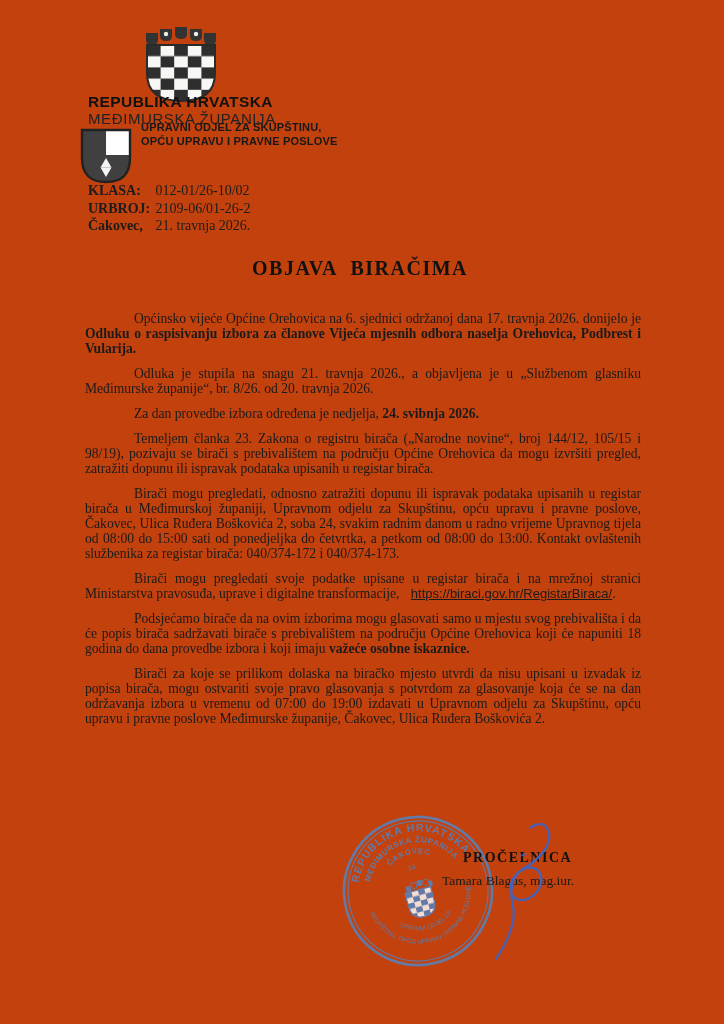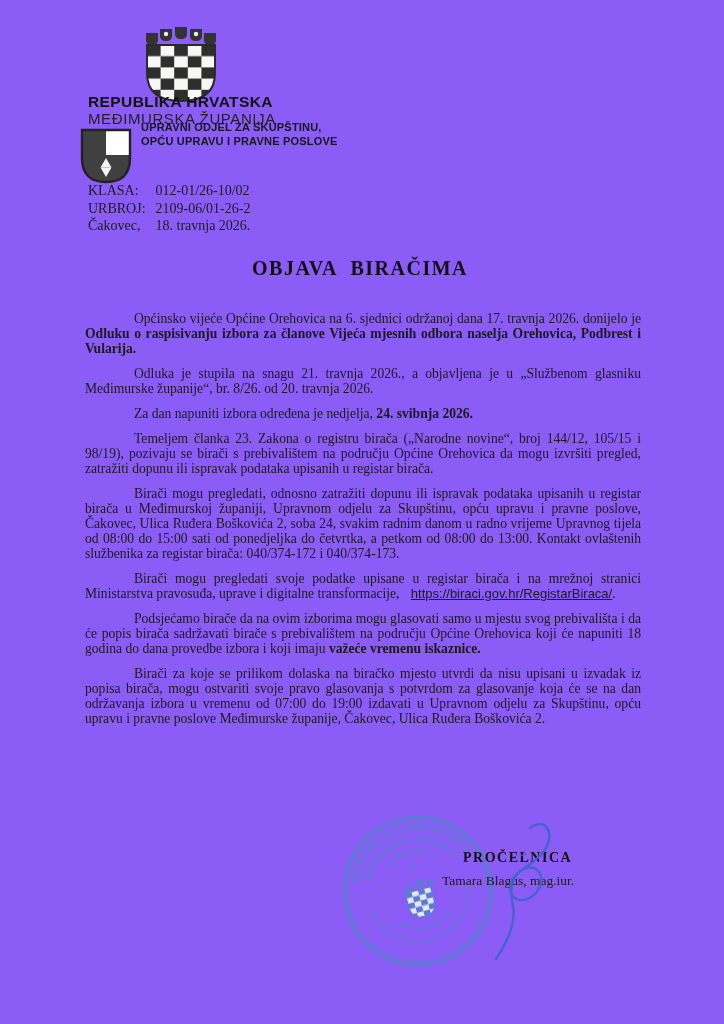--- a/index.html
+++ b/index.html
@@ -1,40 +1,40 @@
 <!DOCTYPE html>
 <html><head>
 <meta charset="utf-8">
 <style>
   * { margin:0; padding:0; box-sizing:border-box; }
   html,body { background:#e8e8e8; }
   .page {
     position:relative;
     width:724px; height:1024px;
     margin:0 auto;
-    background:#8b5cf6;
+    background:#c2410c;
     font-family:"Liberation Serif", serif;
     color:#1c1c1c;
     overflow:hidden;
   }
   
   .nat-arms { position:absolute; left:144px; top:25px; width:74px; height:78px; }
   .country  { position:absolute; left:88px; top:93px;
               font-family:"Liberation Sans", sans-serif; font-weight:bold;
               font-size:15.5px; letter-spacing:.4px; color:#111; }
   .county   { position:absolute; left:88px; top:110px;
               font-family:"Liberation Sans", sans-serif;
               font-size:15px; letter-spacing:.6px; color:#222; }
   .county-shield { position:absolute; left:80px; top:128px; width:52px; height:56px; }
   .dept { position:absolute; left:141px; top:120px;
           font-family:Liberation Sans, sans-serif; font-weight:bold;
           font-size:11px; line-height:14px; letter-spacing:.2px; color:#181818; }
   
   .meta { position:absolute; left:88px; top:182px; font-size:14px; line-height:17.5px; }
-  .meta .m-label { display:inline-block; width:64px; }
+  .meta .m-label { display:inline-block; width:64px;font-weight:bold; }
   
   .doc-title { position:absolute; left:0; right:4px; top:257px; text-align:center;
                font-size:20px; font-weight:bold; letter-spacing:1.5px; word-spacing:7px; color:#111; }
   
   .body-text { position:absolute; left:85px; top:311px; width:556px; }
   .body-text p { font-size:13.6px; line-height:15px; text-align:justify;
                  text-indent:49px; margin-bottom:10px; color:#1b1b1b; }
   .body-text strong { font-weight:bold; }
   .doc-link { font-family:"Liberation Sans", sans-serif; font-size:13px;
               color:#1b1b1b; text-decoration:underline; cursor:pointer;padding-left:8px; }
@@ -103,34 +103,34 @@
     <div>
       <span class="m-label">KLASA:</span>
       <span>012-01/26-10/02</span>
     </div>
     <div>
       <span class="m-label">URBROJ:</span>
       <span>2109-06/01-26-2</span>
     </div>
     <div>
       <span class="m-label">Čakovec,</span>
-      <span>18. travnja 2026.</span>
+      <span>21. travnja 2026.</span>
     </div>
   </div>
 
   <div class="doc-title">OBJAVA BIRAČIMA</div>
 
   <div class="body-text">
     <p><span>Općinsko vijeće Općine Orehovica na 6. sjednici održanoj dana 17. travnja 2026. donijelo je </span><strong>Odluku o raspisivanju izbora za članove Vijeća mjesnih odbora naselja Orehovica, Podbrest i Vularija.</strong><span></span></p>
     <p><span>Odluka je stupila na snagu 21. travnja 2026., a objavljena je u „Službenom glasniku Međimurske županije“, br. 8/26. od 20. travnja 2026.</span><strong></strong><span></span></p>
-    <p><span>Za dan napuniti izbora određena je nedjelja, </span><strong>24. svibnja 2026.</strong><span></span></p>
+    <p><span>Za dan provedbe izbora određena je nedjelja, </span><strong>24. svibnja 2026.</strong><span></span></p>
     <p><span>Temeljem članka 23. Zakona o registru birača („Narodne novine“, broj 144/12, 105/15 i 98/19), pozivaju se birači s prebivalištem na području Općine Orehovica da mogu izvršiti pregled, zatražiti dopunu ili ispravak podataka upisanih u registar birača.</span><strong></strong><span></span></p>
     <p><span>Birači mogu pregledati, odnosno zatražiti dopunu ili ispravak podataka upisanih u registar birača u Međimurskoj županiji, Upravnom odjelu za Skupštinu, opću upravu i pravne poslove, Čakovec, Ulica Ruđera Boškovića 2, soba 24, svakim radnim danom u radno vrijeme Upravnog tijela od 08:00 do 15:00 sati od ponedjeljka do četvrtka, a petkom od 08:00 do 13:00. Kontakt ovlaštenih službenika za registar birača: 040/374-172 i 040/374-173.</span><strong></strong><span></span></p>
     <p><span>Birači mogu pregledati svoje podatke upisane u registar birača i na mrežnoj stranici Ministarstva pravosuđa, uprave i digitalne transformacije, </span><a class="doc-link">https://biraci.gov.hr/RegistarBiraca/</a><span>.</span></p>
-    <p><span>Podsjećamo birače da na ovim izborima mogu glasovati samo u mjestu svog prebivališta i da će popis birača sadržavati birače s prebivalištem na području Općine Orehovica koji će napuniti 18 godina do dana provedbe izbora i koji imaju </span><strong>važeće vremenu iskaznice.</strong><span></span></p>
+    <p><span>Podsjećamo birače da na ovim izborima mogu glasovati samo u mjestu svog prebivališta i da će popis birača sadržavati birače s prebivalištem na području Općine Orehovica koji će napuniti 18 godina do dana provedbe izbora i koji imaju </span><strong>važeće osobne iskaznice.</strong><span></span></p>
     <p><span>Birači za koje se prilikom dolaska na biračko mjesto utvrdi da nisu upisani u izvadak iz popisa birača, mogu ostvariti svoje pravo glasovanja s potvrdom za glasovanje koja će se na dan održavanja izbora u vremenu od 07:00 do 19:00 izdavati u Upravnom odjelu za Skupštinu, opću upravu i pravne poslove Međimurske županije, Čakovec, Ulica Ruđera Boškovića 2.</span><strong></strong><span></span></p>
   </div>
 
   <svg class="stamp" viewBox="0 0 150 150" xmlns="http://www.w3.org/2000/svg">
     <defs>
       <path id="arcOuterTop" d="M 16 75 A 59 59 0 0 1 134 75"></path>
       <path id="arcInnerTop" d="M 27 75 A 48 48 0 0 1 123 75"></path>
       <path id="arcCityTop" d="M 38 75 A 37 37 0 0 1 112 75"></path>
       <path id="arcDept1" d="M 36 75 A 39 39 0 0 0 114 75"></path>
       <path id="arcDept2" d="M 23 75 A 52 52 0 0 0 127 75"></path>

